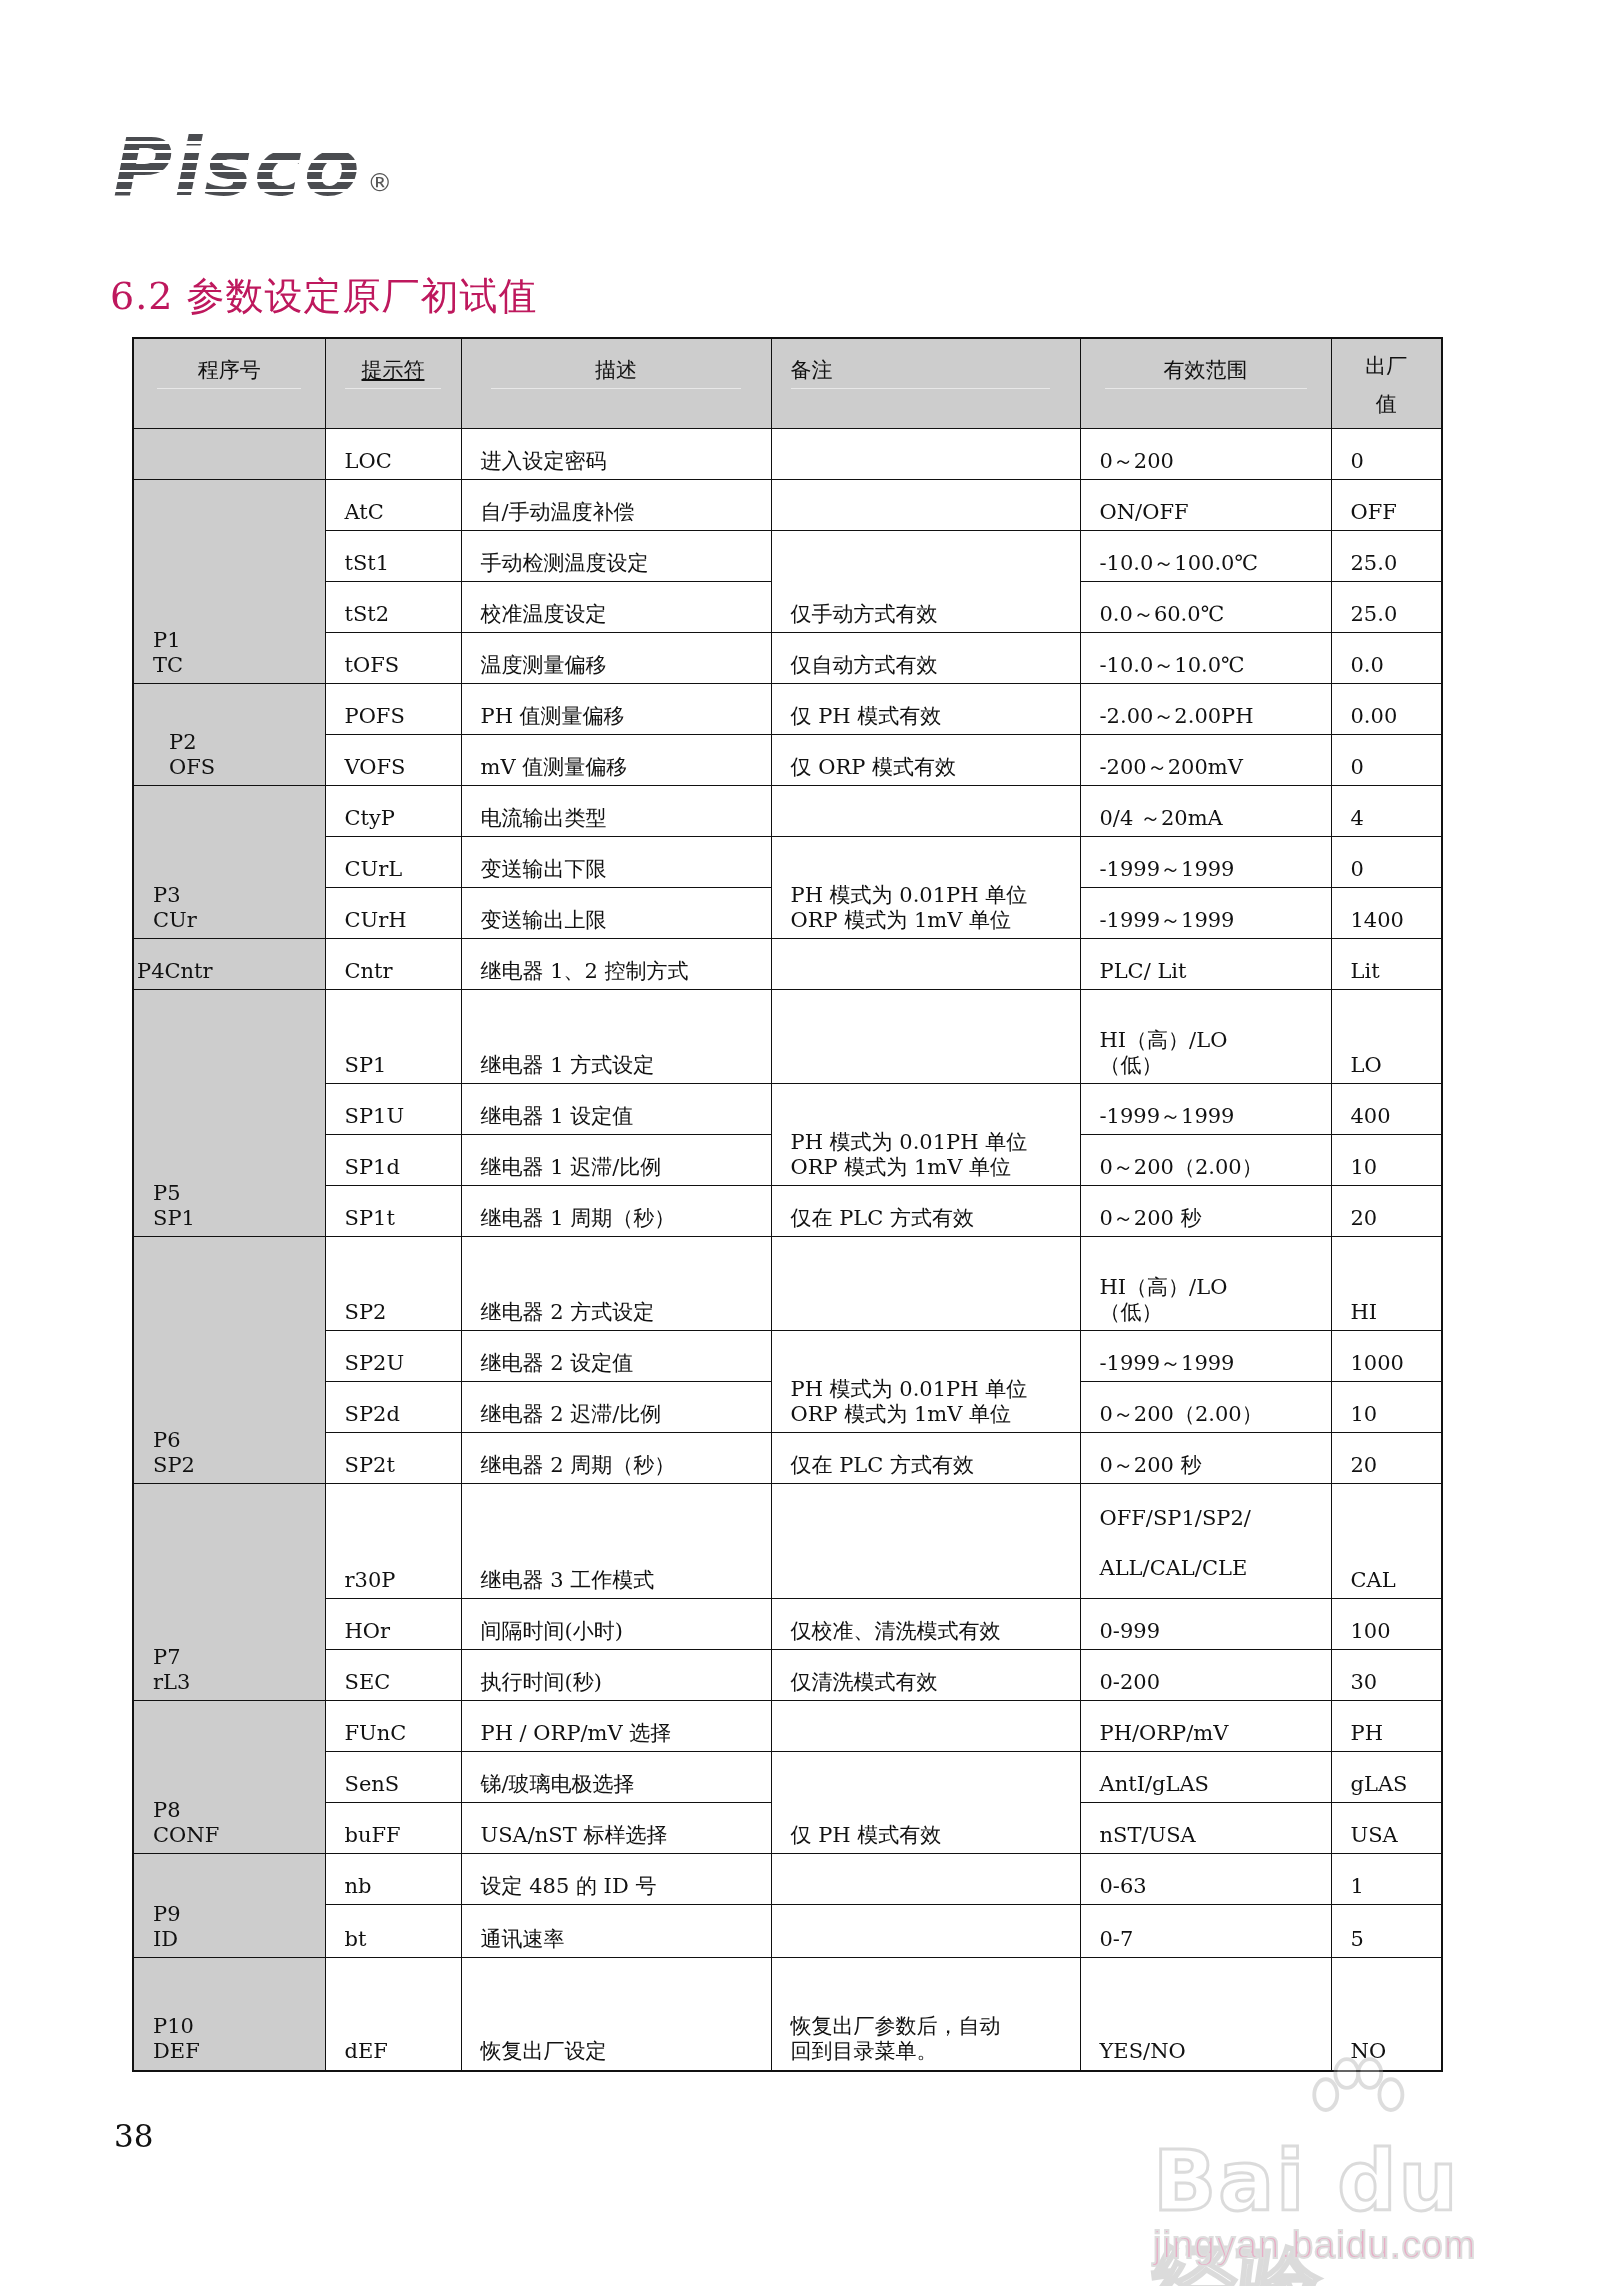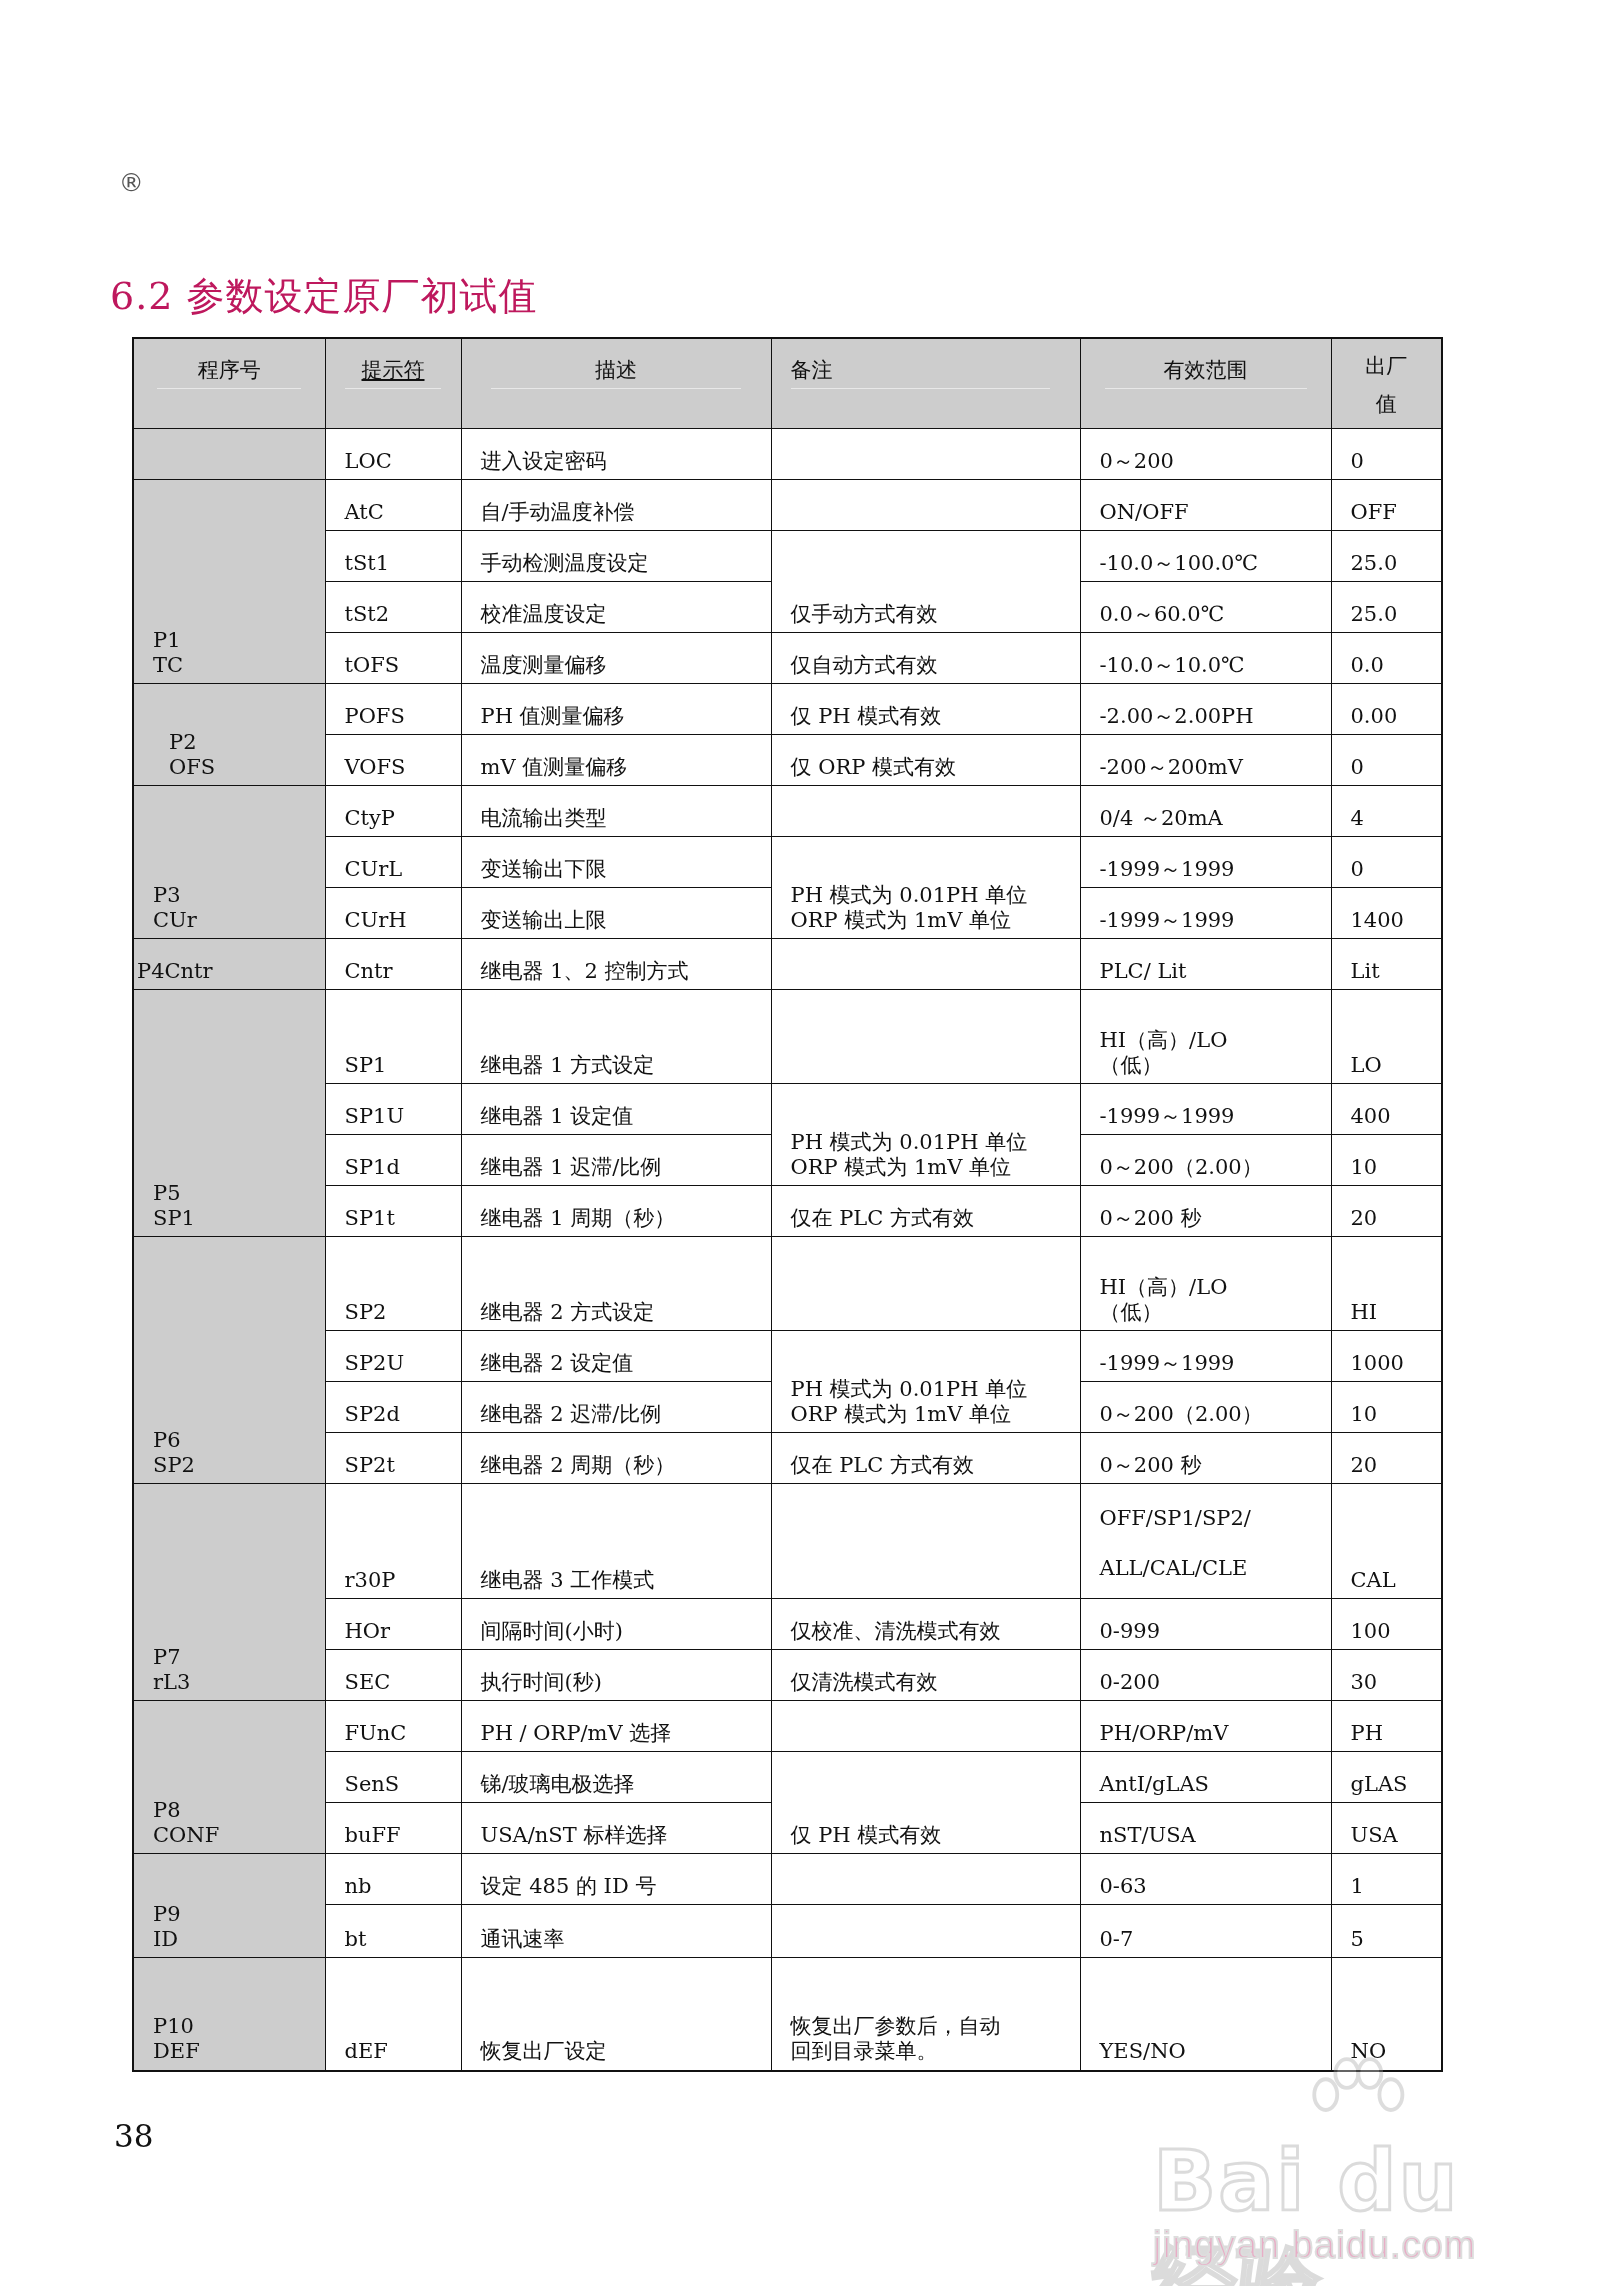--- a/index.html
+++ b/index.html
@@ -39,20 +39,21 @@
   .wm-paw { position:absolute; left:144px; top:0; width:115px; height:106px; }
   .wm-brand { position:absolute; left:0; top:77px; font-family:"DejaVu Sans", sans-serif; font-weight:bold;
               font-size:83px; color:#ffffff; -webkit-text-stroke:2.9px #9a9a9a; letter-spacing:1.9px; }
   .wm-url { position:absolute; left:0; top:168px; font-family:Liberation Sans, sans-serif; font-size:38px;
             color:#be185d; -webkit-text-stroke:1.9px #a0a0a0; letter-spacing:1px; }
 </style>
 </head>
 <body>
 
 <div class="logo">
+  <span class="logo-text">Pisco</span>
   <span class="logo-reg">®</span>
 </div>
 
 <div class="title">6.2 参数设定原厂初试值</div>
 
 <table class="params">
   <colgroup>
     <col style="width:192px">
       <col style="width:136px">
       <col style="width:310px">

